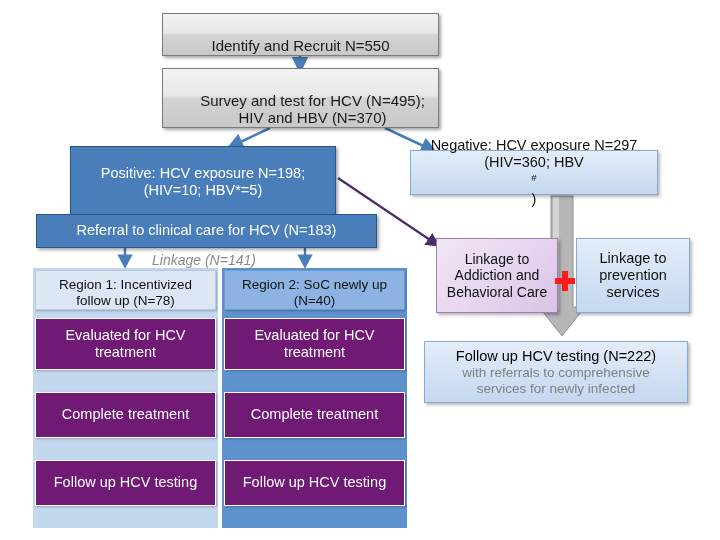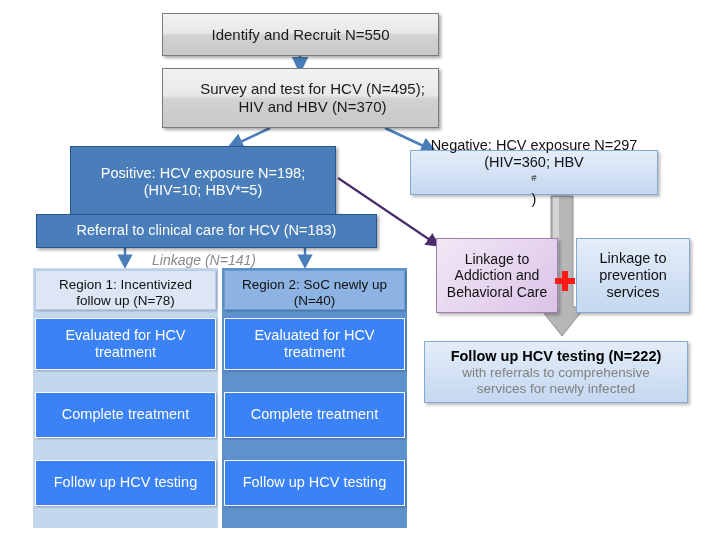--- a/index.html
+++ b/index.html
@@ -24,20 +24,21 @@
     text-align: center;
     line-height: 1.18;
   }
   
   .gray-box {
     background: linear-gradient(to bottom, #f2f2f2 0%, #e8e8e8 45%, #d2d2d2 52%, #c8c8c8 100%);
     border: 1px solid #7b7b7b;
     color: #1a1a1a;
     font-size: 15px;
     box-shadow: 2px 2px 3px rgba(0,0,0,0.35);
+    align-items: flex-end;
   }
   
   .blue-dark {
     background: #4a7ebb;
     border: 1px solid #2a5588;
     color: #ffffff;
     font-size: 14.5px;
     box-shadow: 2px 2px 3px rgba(0,0,0,0.35);
   }
   
@@ -76,21 +77,21 @@
   .panel-light { background: #c3d7ef; }
   .panel-mid   { background: #5d92cd; }
 
   .col-box {
     position: absolute;
     box-sizing: border-box;
     display: flex;
     align-items: center;
     justify-content: center;
     text-align: center;
-    background: #3b82f6;
+    background: #701a75;
     border: 1px solid #ffffff;
     color: #ffffff;
     font-size: 14.5px;
     line-height: 1.18;
     box-shadow: 1px 1px 2px rgba(0,0,0,0.25);
   }
   .head-box {
     position: absolute;
     box-sizing: border-box;
     display: flex;
@@ -109,21 +110,21 @@
     white-space: nowrap;
   }
   .svg-layer {
     position: absolute;
     left: 0; top: 0;
     width: 720px;
     height: 540px;
     pointer-events: none;
   }
   .two-line span { display: block; }
-  .bold-line { font-weight: bold; color: #000; }
+  .bold-line { font-weight: normal; color: #000; }
   .gray-line { color: #808080; }
   sup { font-size: 0.66em; vertical-align: super; }
 </style>
 </head>
 <body>
 
 <div id="canvas">
 
   <svg class="svg-layer" viewBox="0 0 720 540">
     <defs>

